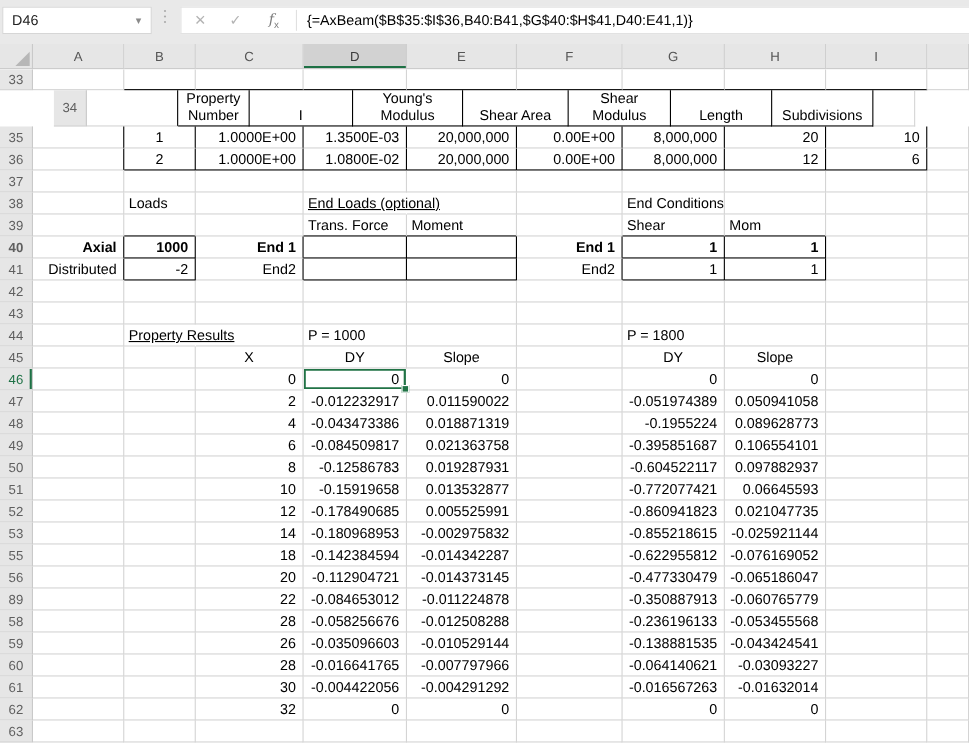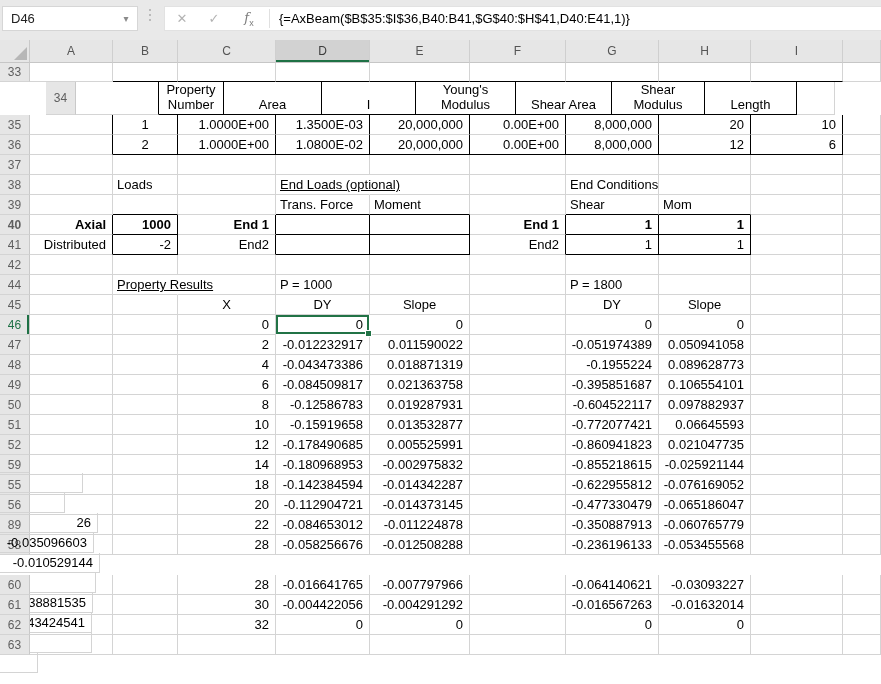--- a/index.html
+++ b/index.html
@@ -104,28 +104,28 @@
       <div class="cell bbk" style="width: 93px;"></div>
       <div class="cell bbk" style="width: 92px;"></div>
       <div class="cell bbk" style="width: 92px;"></div>
       <div class="cell" style="width: 38px;"></div>
     </div>
     <div class="row" style="height: 33px;">
       <div class="rowhdr">34</div>
       <div class="cell brk" style="width: 83px;"></div>
       <div class="cell c wrap brk bbk" style="width: 65px;">Property
 Number</div>
-      <div class="cell c wrap brk bbk" style="width: 98px;">Area</div>
       <div class="cell c wrap brk bbk" style="width: 94px;">I</div>
       <div class="cell c wrap brk bbk" style="width: 100px;">Young's
 Modulus</div>
       <div class="cell c wrap brk bbk" style="width: 96px;">Shear Area</div>
       <div class="cell c wrap brk bbk" style="width: 93px;">Shear
 Modulus</div>
       <div class="cell c wrap brk bbk" style="width: 92px;">Length</div>
+      <div class="cell c wrap brk bbk" style="width: 92px;">Subdivisions</div>
       <div class="cell" style="width: 38px;"></div>
     </div>
     <div class="row" style="height: 20px;">
       <div class="rowhdr">35</div>
       <div class="cell brk" style="width: 83px;"></div>
       <div class="cell c brk" style="width: 65px;">1</div>
       <div class="cell r brk" style="width: 98px;">1.0000E+00</div>
       <div class="cell r brk" style="width: 94px;">1.3500E-03</div>
       <div class="cell r brk" style="width: 100px;">20,000,000</div>
       <div class="cell r brk" style="width: 96px;">0.00E+00</div>
@@ -219,20 +219,33 @@
       <div class="cell" style="width: 98px;"></div>
       <div class="cell" style="width: 94px;"></div>
       <div class="cell" style="width: 100px;"></div>
       <div class="cell" style="width: 96px;"></div>
       <div class="cell" style="width: 93px;"></div>
       <div class="cell" style="width: 92px;"></div>
       <div class="cell" style="width: 92px;"></div>
       <div class="cell" style="width: 38px;"></div>
     </div>
     <div class="row" style="height: 20px;">
+      <div class="rowhdr">43</div>
+      <div class="cell" style="width: 83px;"></div>
+      <div class="cell" style="width: 65px;"></div>
+      <div class="cell" style="width: 98px;"></div>
+      <div class="cell" style="width: 94px;"></div>
+      <div class="cell" style="width: 100px;"></div>
+      <div class="cell" style="width: 96px;"></div>
+      <div class="cell" style="width: 93px;"></div>
+      <div class="cell" style="width: 92px;"></div>
+      <div class="cell" style="width: 92px;"></div>
+      <div class="cell" style="width: 38px;"></div>
+    </div>
+    <div class="row" style="height: 20px;">
       <div class="rowhdr">44</div>
       <div class="cell" style="width: 83px;"></div>
       <div class="cell l spill" style="width: 65px;">Property Results</div>
       <div class="cell" style="width: 98px;"></div>
       <div class="cell l" style="width: 94px;">P = 1000</div>
       <div class="cell" style="width: 100px;"></div>
       <div class="cell" style="width: 96px;"></div>
       <div class="cell l" style="width: 93px;">P = 1800</div>
       <div class="cell" style="width: 92px;"></div>
       <div class="cell" style="width: 92px;"></div>
@@ -400,21 +413,21 @@
       <div class="cell" style="width: 65px;"></div>
       <div class="cell r" style="width: 98px;">28</div>
       <div class="cell r" style="width: 94px;">-0.058256676</div>
       <div class="cell r" style="width: 100px;">-0.012508288</div>
       <div class="cell" style="width: 96px;"></div>
       <div class="cell r" style="width: 93px;">-0.236196133</div>
       <div class="cell r" style="width: 92px;">-0.053455568</div>
       <div class="cell" style="width: 92px;"></div>
       <div class="cell" style="width: 38px;"></div>
     </div>
-    <div class="row" style="height: 20px; flex-direction: column;">
+    <div class="row" style="height: 20px;">
       <div class="rowhdr">59</div>
       <div class="cell" style="width: 83px;"></div>
       <div class="cell" style="width: 65px;"></div>
       <div class="cell r" style="width: 98px;">26</div>
       <div class="cell r" style="width: 94px;">-0.035096603</div>
       <div class="cell r" style="width: 100px;">-0.010529144</div>
       <div class="cell" style="width: 96px;"></div>
       <div class="cell r" style="width: 93px;">-0.138881535</div>
       <div class="cell r" style="width: 92px;">-0.043424541</div>
       <div class="cell" style="width: 92px;"></div>

